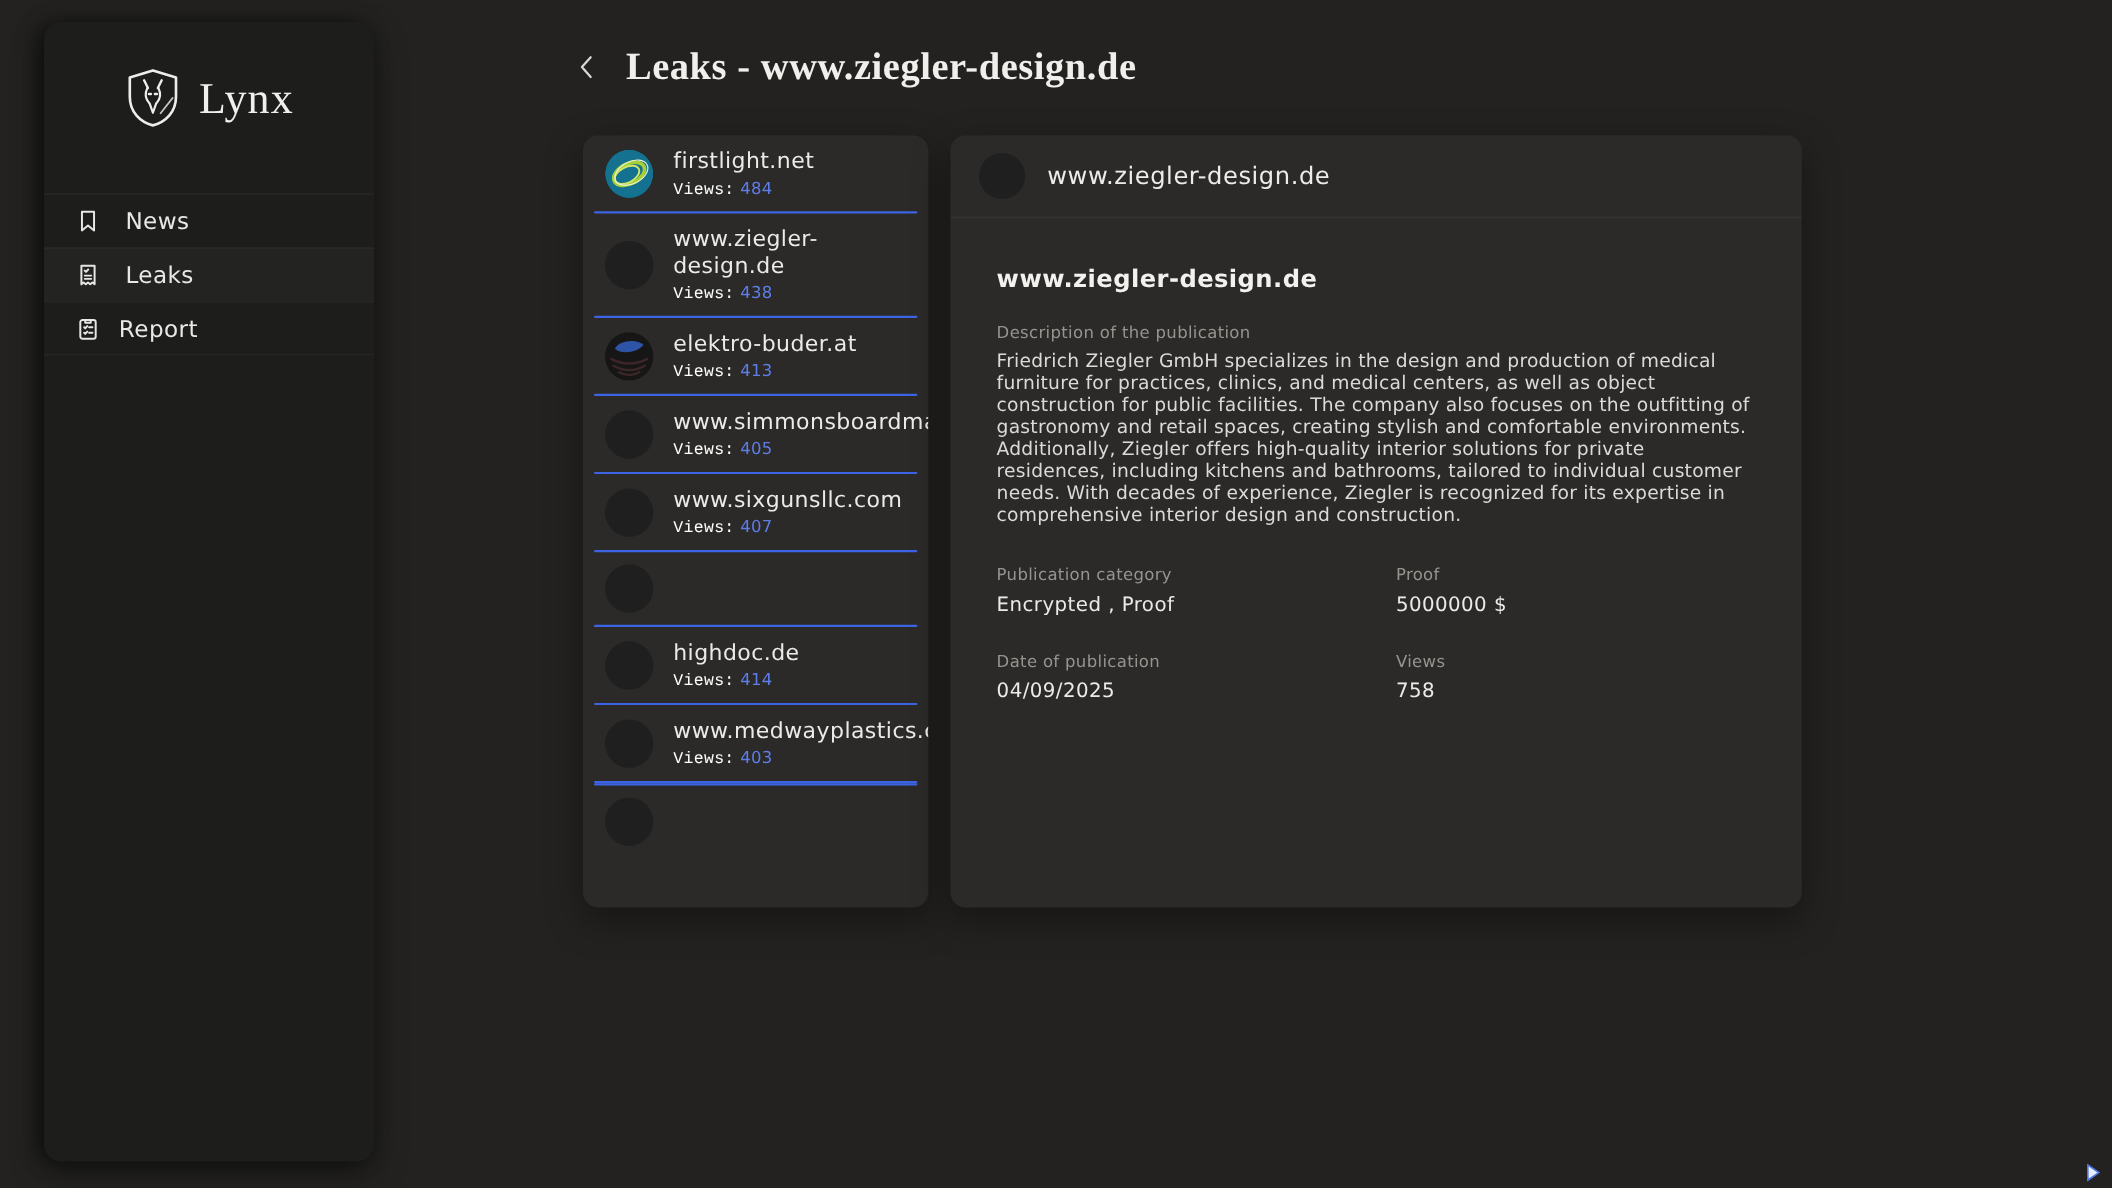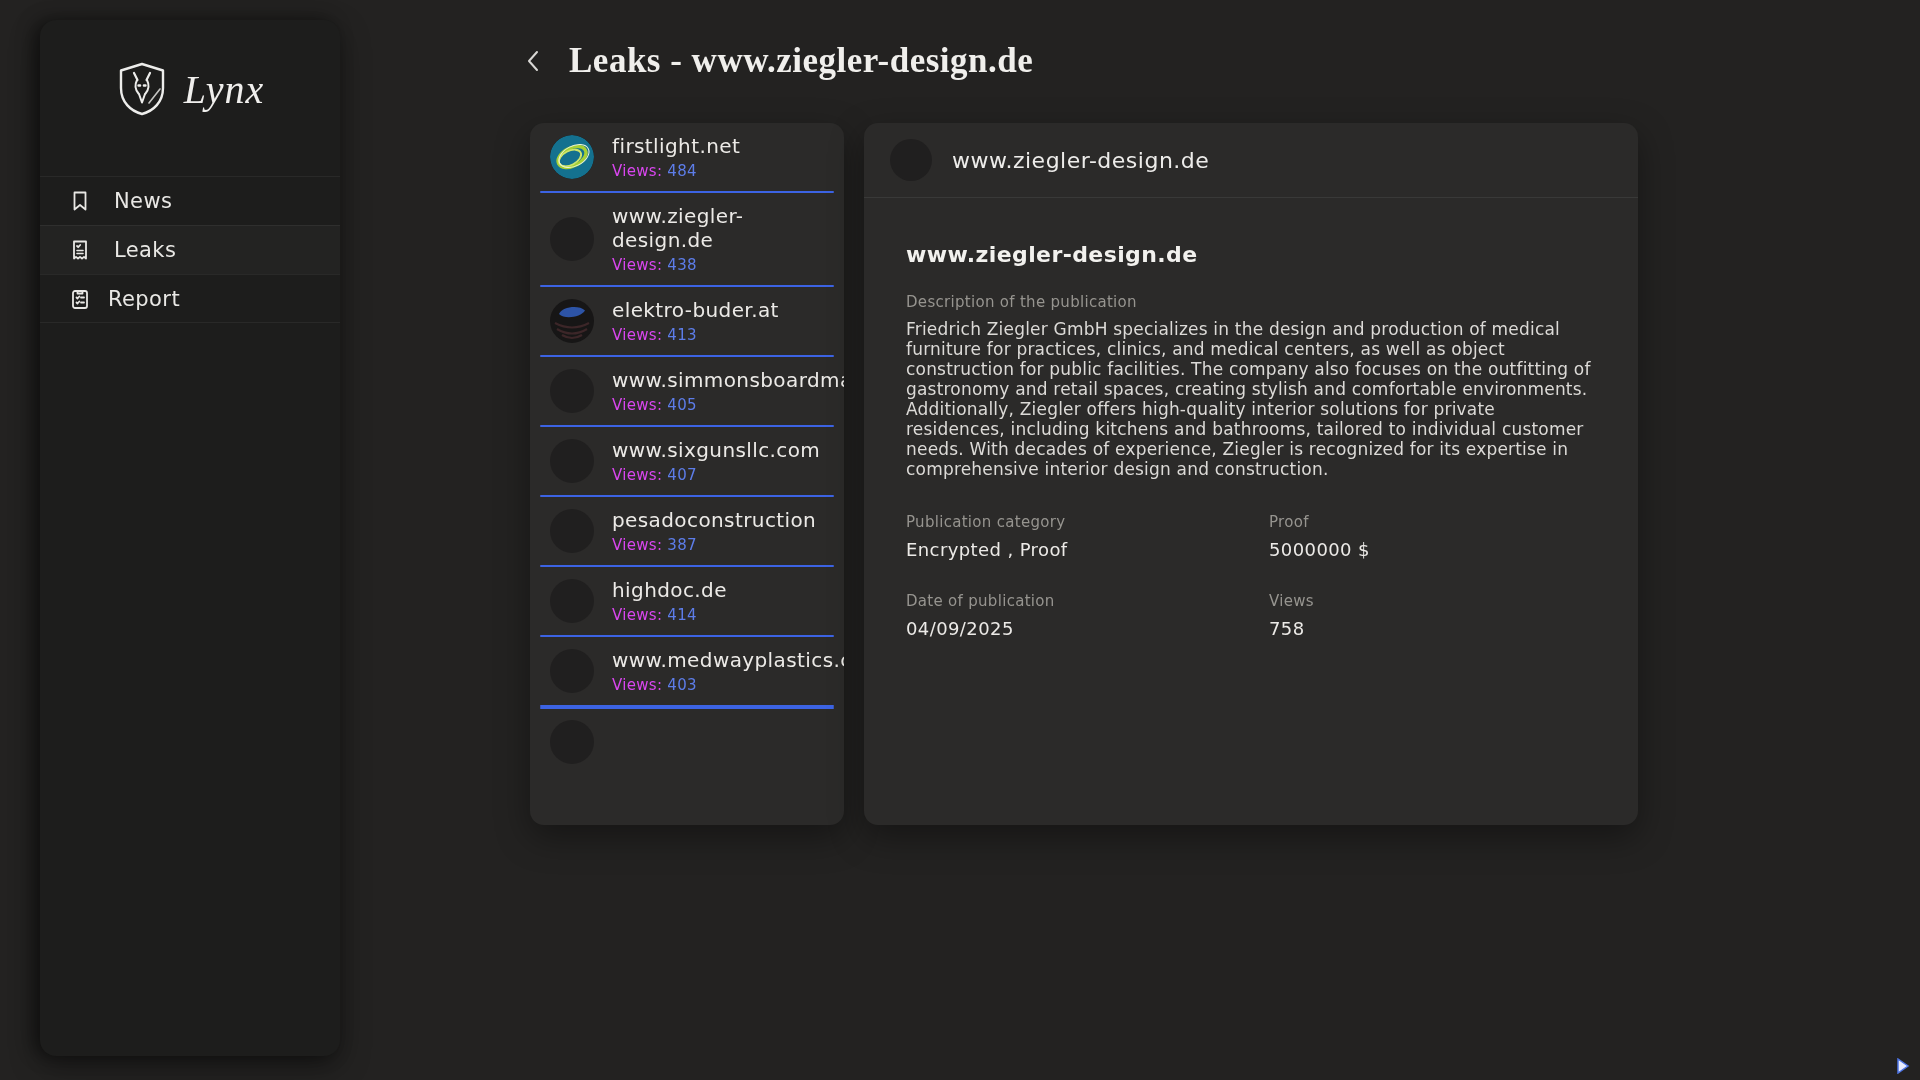--- a/index.html
+++ b/index.html
@@ -14,21 +14,21 @@
 
   
   .sidebar {
     position: absolute; left: 40px; top: 20px;
     width: 300px; height: 1036px;
     background: #1d1d1c; border-radius: 16px;
     box-shadow: -6px 0 18px rgba(0,0,0,.45), 0 10px 30px rgba(0,0,0,.35);
   }
   .brand {
     display: flex; align-items: center; justify-content: center;
-    gap: 16px; padding-top: 28px; height: 110px; font-style: italic;
+    gap: 16px; padding-top: 28px; height: 110px;
   }
   .brand-name { font-size: 40px; color: #f0efed; letter-spacing: 1px; }
   .menu { margin-top: 46px; }
   .menu-item {
     display: flex; align-items: center; gap: 22px;
     height: 49px; padding: 0 28px;
     border-top: 1px solid rgba(255,255,255,.055);
     font-size: 21px; letter-spacing: .4px; color: #e9e8e5;
     cursor: pointer;
   }
@@ -60,21 +60,21 @@
     padding: 11px 0 11px 20px; cursor: pointer;
   }
   .avatar {
     width: 44px; height: 44px; border-radius: 50%;
     background: #201f1f; flex: none; overflow: hidden; display: inline-flex;
   }
   .avatar svg { width: 100%; height: 100%; }
   .leak-item-text { flex: 1; min-width: 0; overflow: hidden; }
   .leak-name { font-size: 20px; letter-spacing: .4px; color: #eceae7; line-height: 1.2; }
   .leak-views { margin-top: 4px; font-size: 15px; letter-spacing: .3px; }
-  .views-label { color: #d946ef; }
+  .views-label { color: #ffffff; font-family: Liberation Mono, monospace; }
   .views-value { color: #5d7de9; }
   .leak-divider { height: 2px; background: #3c63e3; margin: 0 10px; border-radius: 1px; }
   .partial-stub { padding: 11px 0 0 20px; }
 
   
   .detail-header {
     display: flex; align-items: center; gap: 20px;
     padding: 16px 26px; min-height: 73px;
     border-bottom: 1px solid rgba(255,255,255,.07);
   }
@@ -228,27 +228,20 @@
       <div class="leak-name">www.sixgunsllc.com</div>
       <div class="leak-views">
         <span class="views-label">Views:</span>
         <span class="views-value">407</span>
       </div>
     </div>
   </div>
 <div class="leak-divider"></div>
   <div class="leak-item">
     <span class="avatar"></span>
-    <div class="leak-item-text">
-      <div class="leak-name">pesadoconstruction</div>
-      <div class="leak-views">
-        <span class="views-label">Views:</span>
-        <span class="views-value">387</span>
-      </div>
-    </div>
   </div>
 <div class="leak-divider"></div>
   <div class="leak-item">
     <span class="avatar"></span>
     <div class="leak-item-text">
       <div class="leak-name">highdoc.de</div>
       <div class="leak-views">
         <span class="views-label">Views:</span>
         <span class="views-value">414</span>
       </div>

